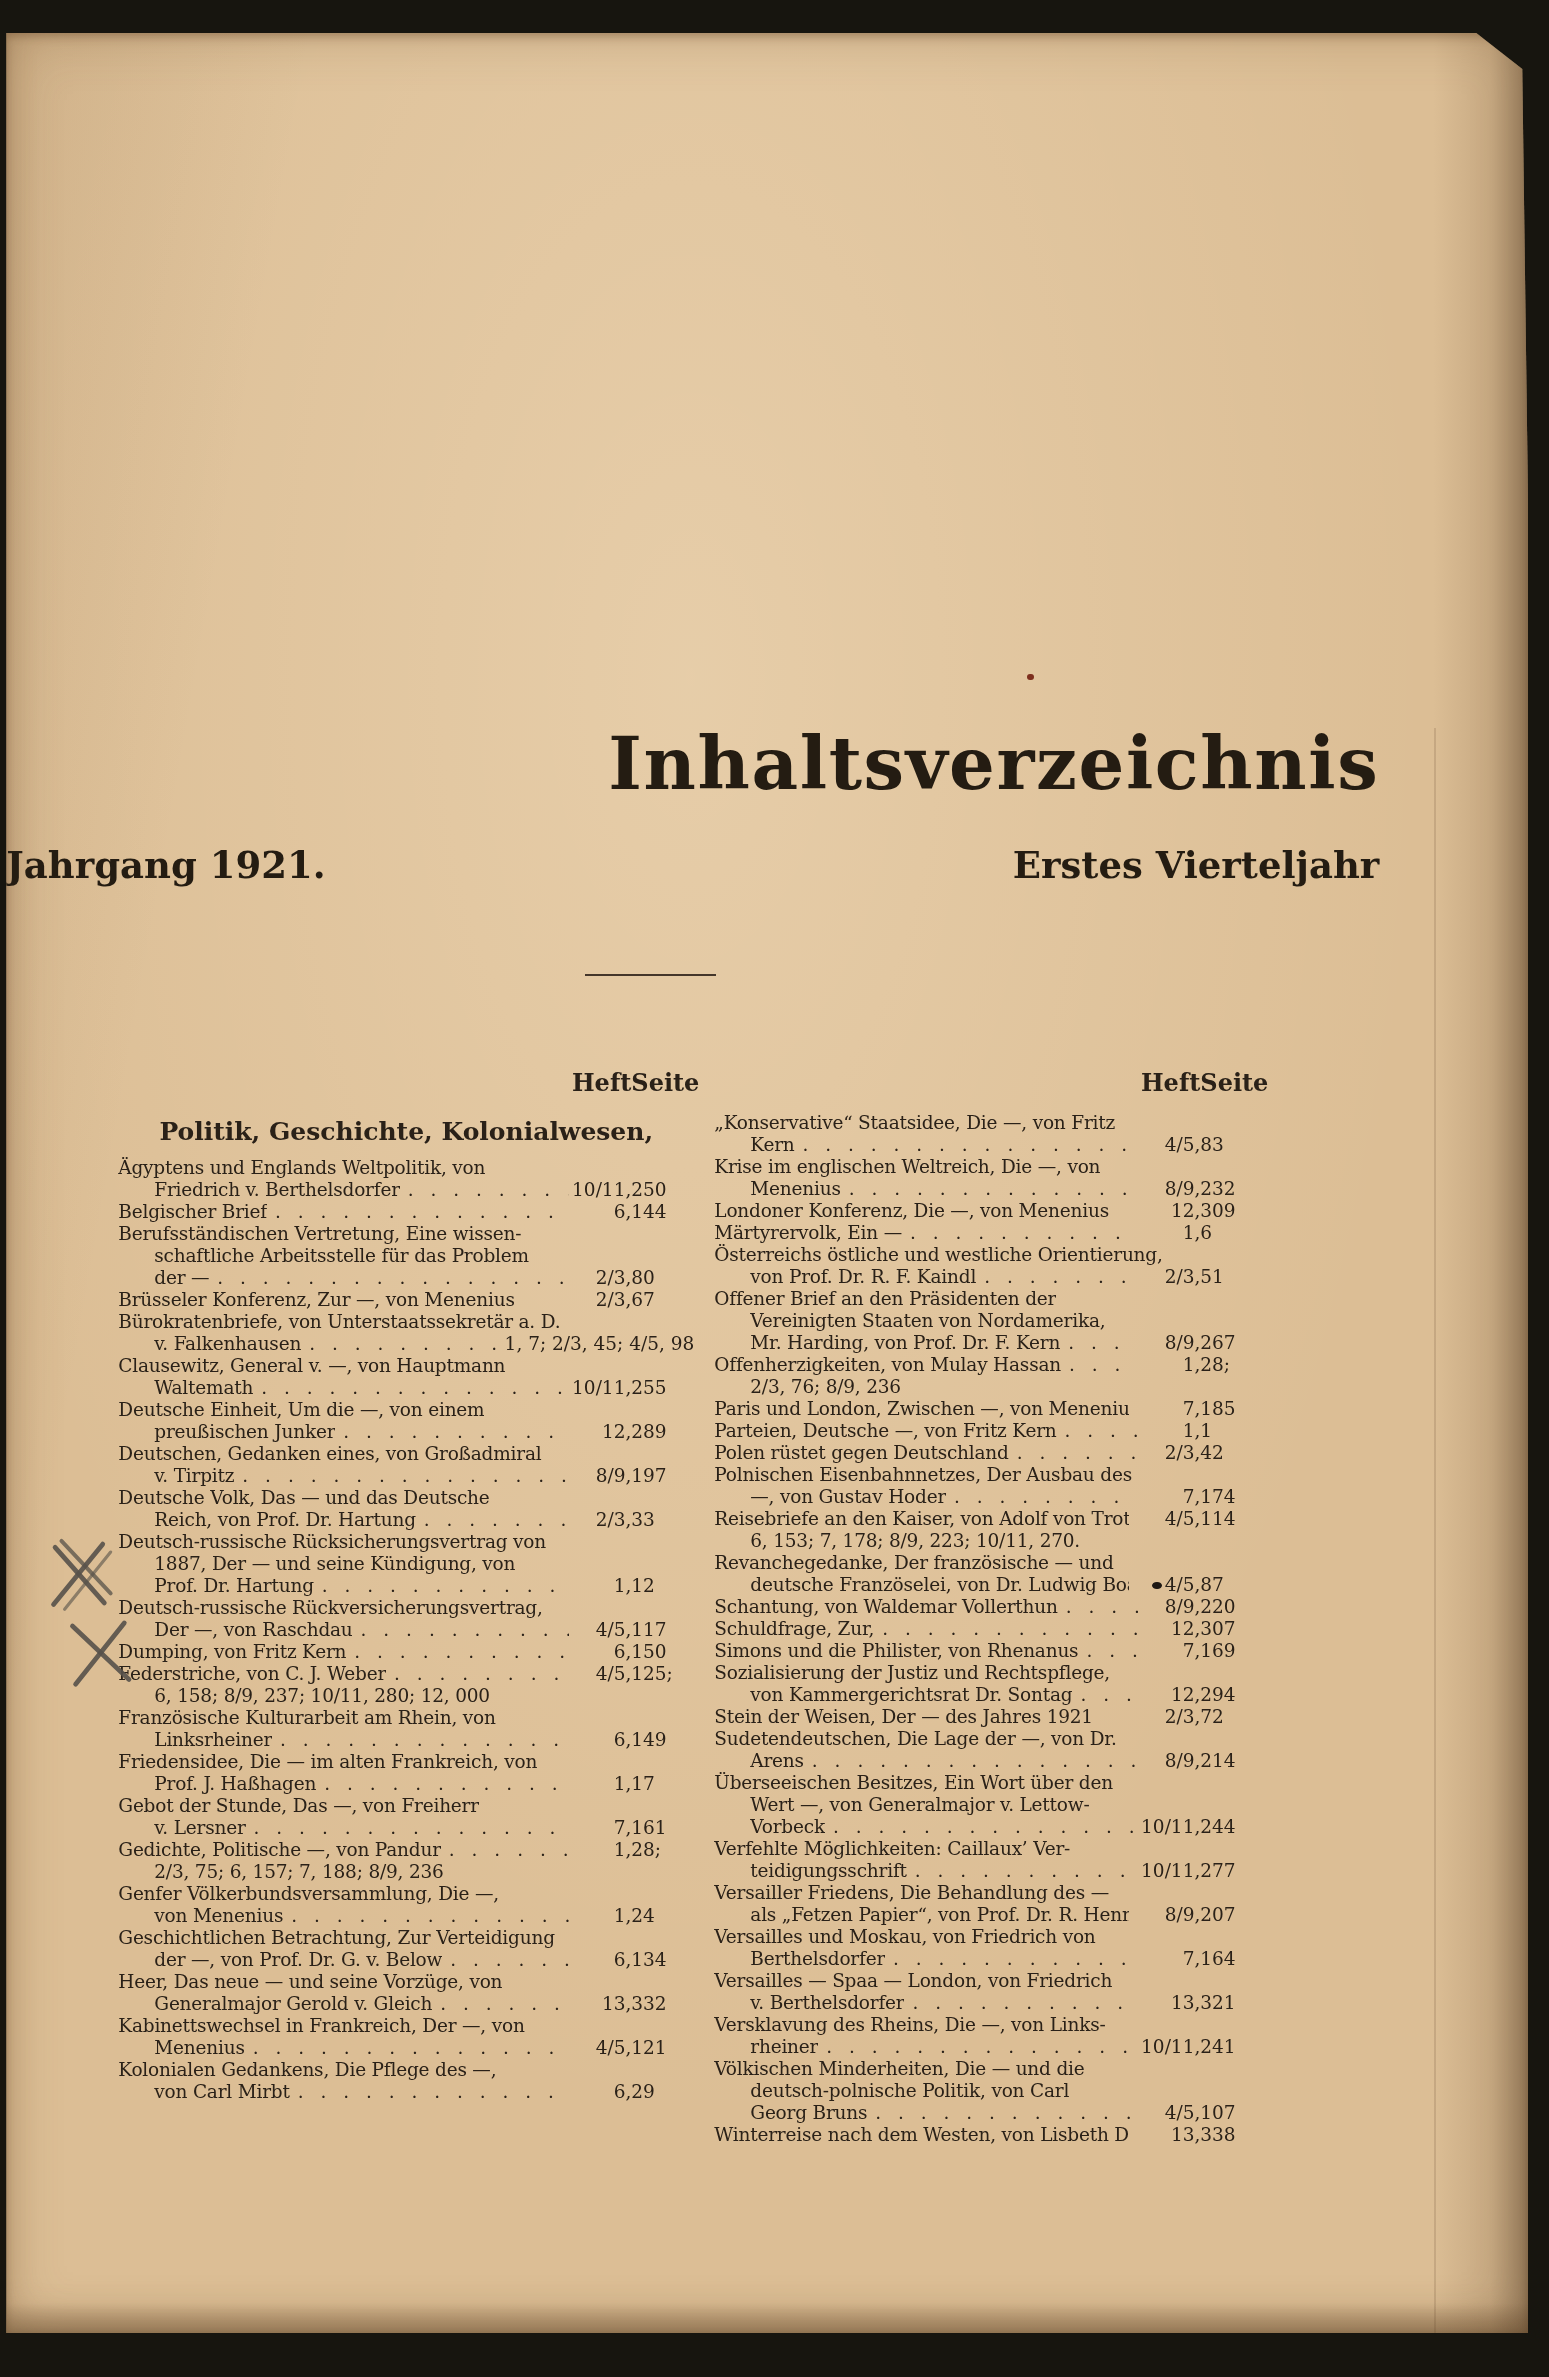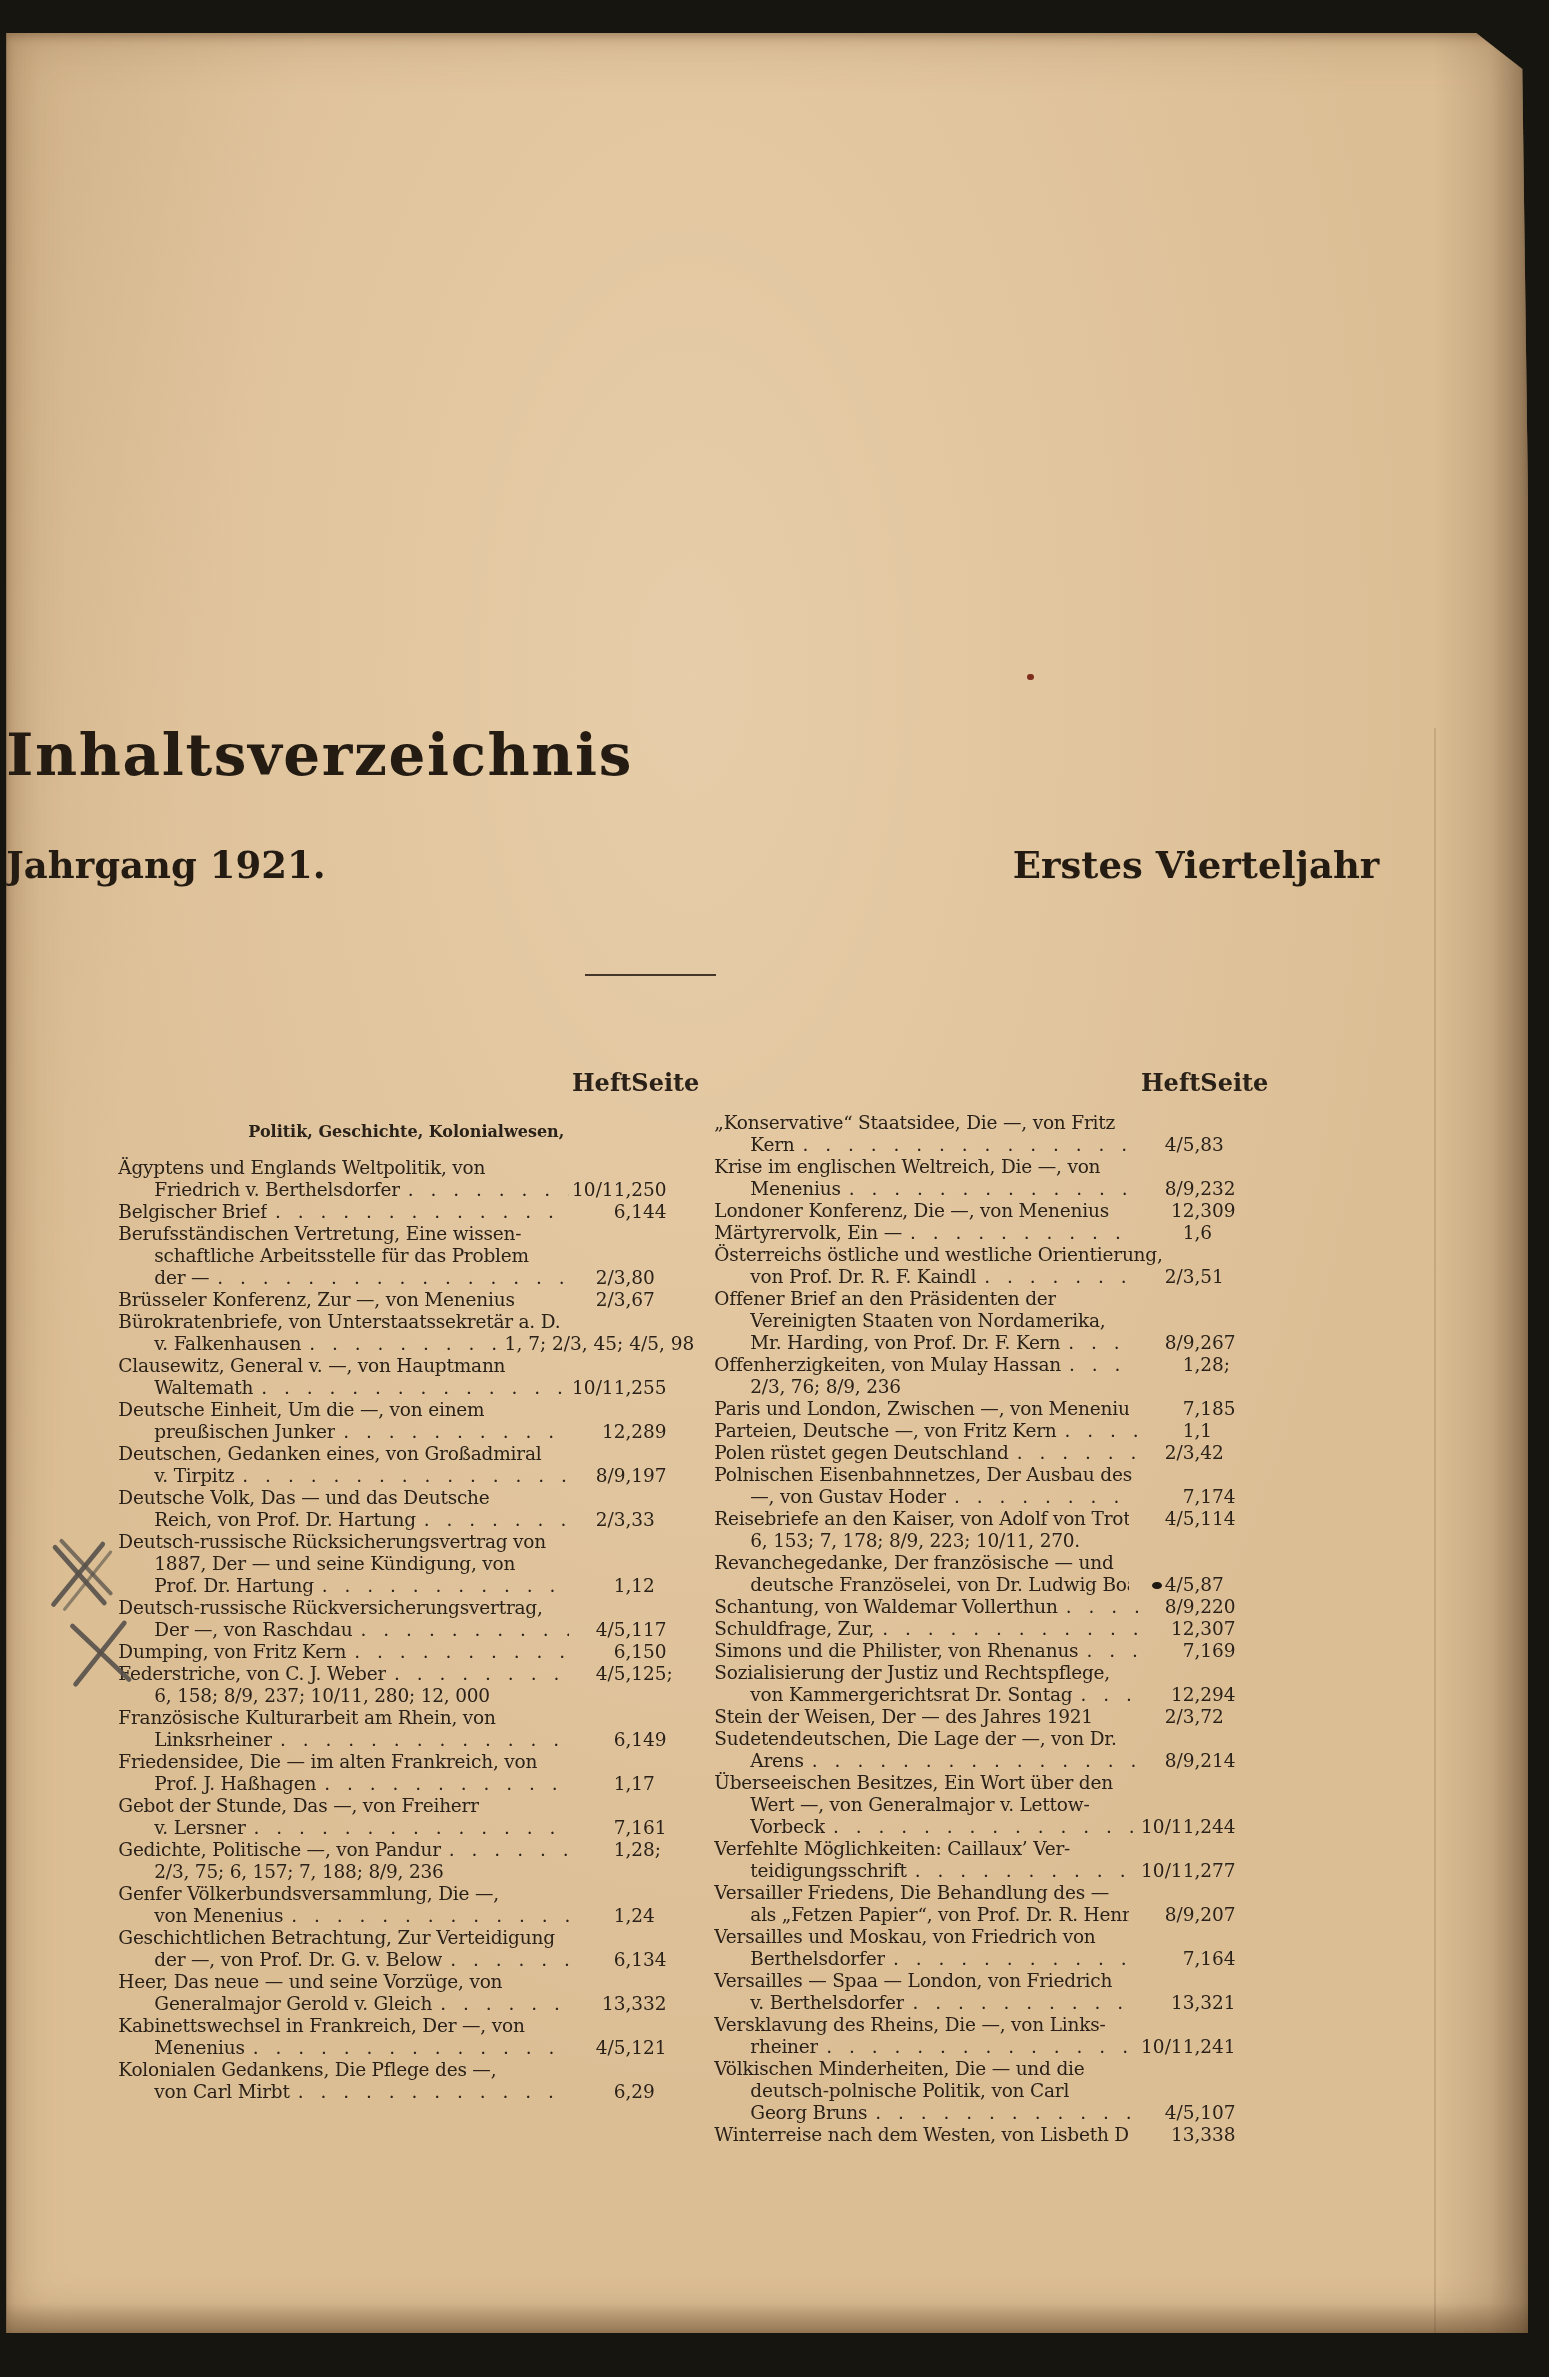--- a/index.html
+++ b/index.html
@@ -13,33 +13,33 @@
            #dcbe95;
          box-shadow: inset 0 0 55px rgba(110,75,40,.30), inset 0 -17.4px 32px rgba(110,75,40,.20),
                      inset 0 3.2px 8px rgba(80,50,25,.35);
          clip-path: polygon(0 0, 1470px 0, 1516px 36px, 1522px 489px, 1522px 2300px, 0 2300px);}
   .curl{position:absolute;right:0;top:0;bottom:0;width:95px;pointer-events:none;
         background:linear-gradient(to right, rgba(0,0,0,0), rgba(104,74,44,.18) 60%, rgba(70,48,28,.40));}
   .crease{position:absolute;right:92px;top:695px;bottom:0;width:2.4px;background:rgba(100,70,45,.18);}
   .bshadow{position:absolute;left:0;right:0;bottom:0;height:30px;pointer-events:none;
            background:linear-gradient(to top, rgba(80,55,30,.35), rgba(80,55,30,0));}
 
-  .title{position:absolute;left:0;top:688px;width:1373px;text-align:left;
-         font-size:58px;font-weight:bold;letter-spacing:1.6px;color:#241c12;}
+  .title{position:absolute;left:0;top:688px;width:1373px;text-align:right;
+         font-size:72px;font-weight:bold;letter-spacing:1.6px;color:#241c12;}
   .subtitle{position:absolute;left:0;top:810px;width:1373px;display:flex;justify-content:space-between;
             gap:93px;font-size:37px;font-weight:bold;color:#241c12;}
   .rule{position:absolute;left:579px;top:941px;width:131px;height:2.4px;background:#44362a;}
 
   .col{position:absolute;top:1039px;font-size:18.5px;line-height:22px;color:#2a2118;}
   .col-left{left:112px;width:576px;}
   .col-right{left:708px;width:549px;}
   .col-header{display:flex;justify-content:flex-end;height:24px;font-size:24px;font-weight:bold;}
   .col-header .h{width:62px;text-align:right;}
   .col-header .s{width:63px;text-align:right;}
-  .section-head{margin:20.5px 0 11px;text-align:center;font-weight:bold;font-size:16px;line-height:29px;}
+  .section-head{margin:20.5px 0 11px;text-align:center;font-weight:bold;font-size:25px;line-height:29px;}
   .col-right .lines{margin-top:16px;}
 
   .line{display:flex;align-items:baseline;height:22px;white-space:nowrap;}
   .t{flex:0 1 auto;overflow:hidden;letter-spacing:-0.2px;}
   .t.ind{padding-left:36px;}
   .dots{flex:1 1 0;min-width:0;overflow:hidden;letter-spacing:5.5px;padding:0 1.6px 0 8px;}
   .heft{flex:0 0 62px;text-align:right;}
   .seite{flex:0 0 63px;text-align:left;}
   .refwide{flex:0 0 auto;padding-left:4.7px;}
 

